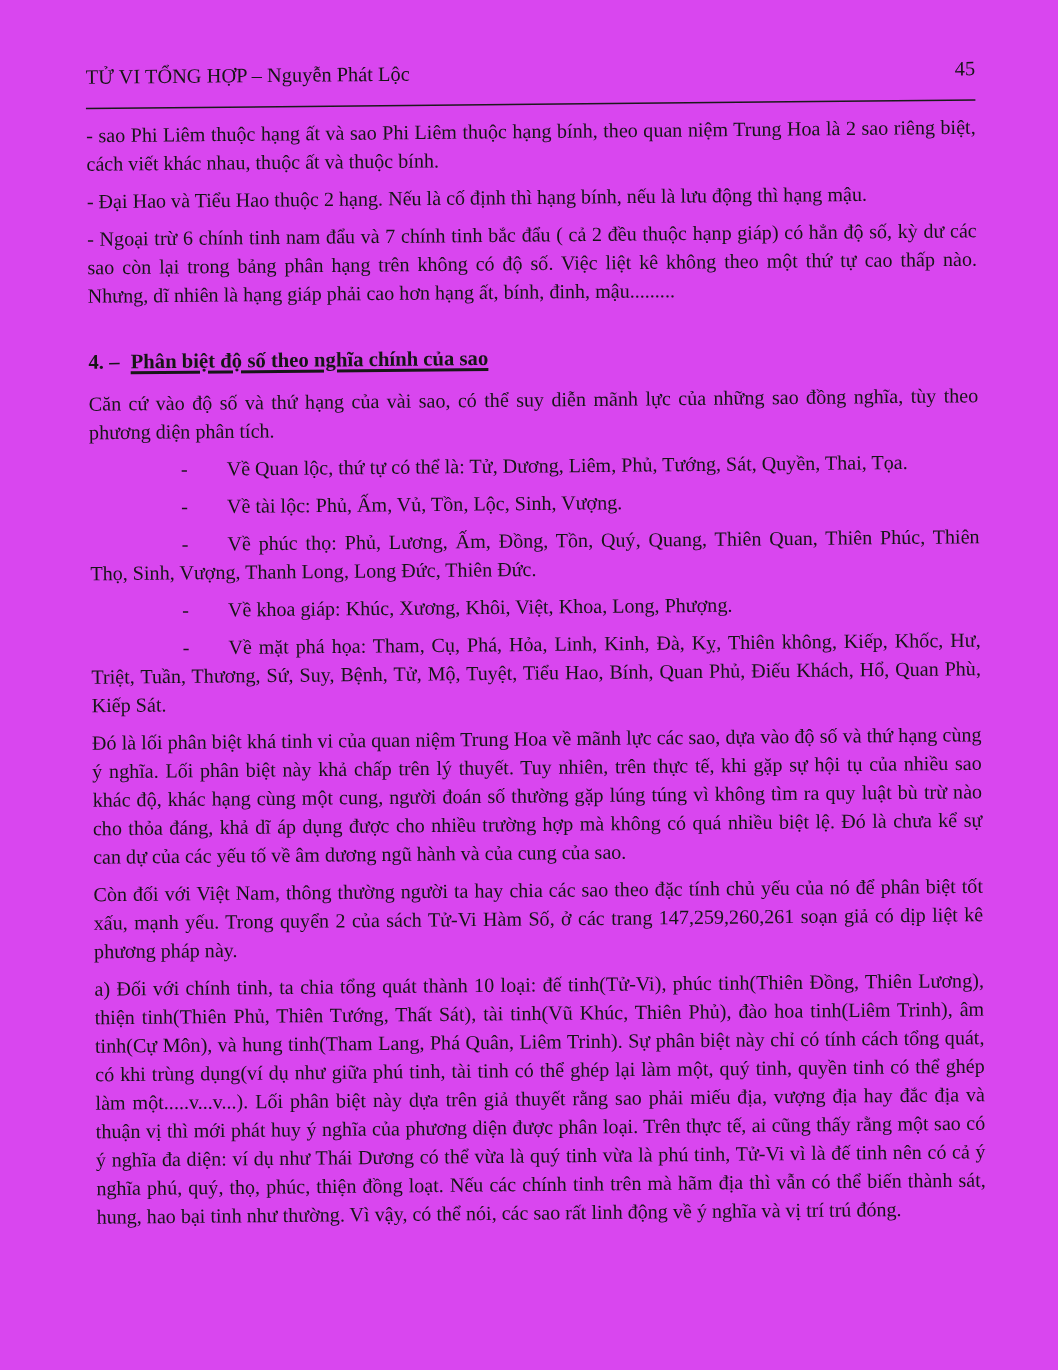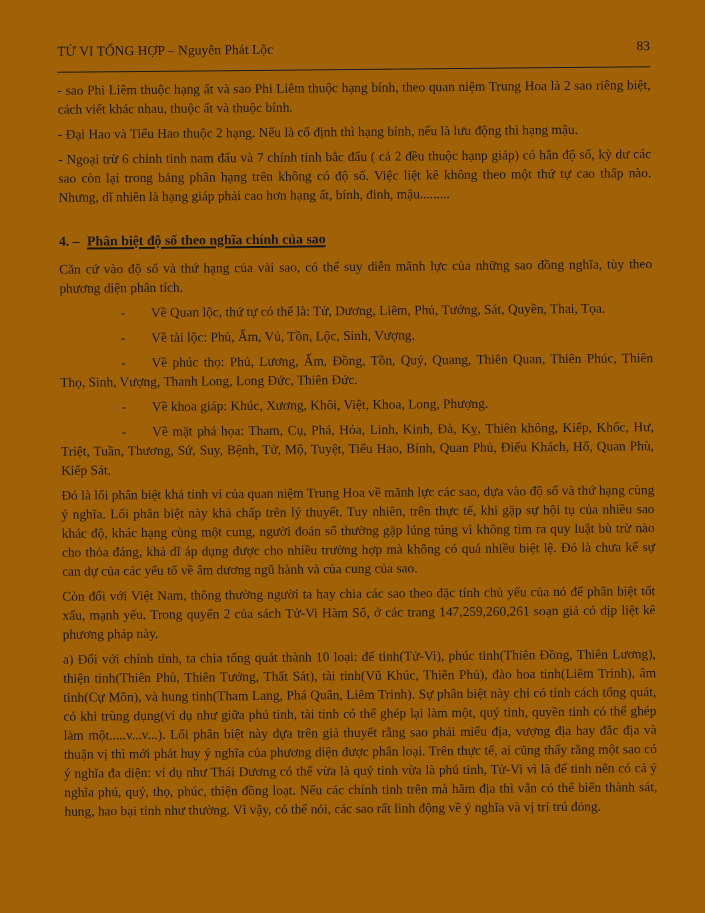--- a/index.html
+++ b/index.html
@@ -4,21 +4,21 @@
 <style>
   html, body {
     margin: 0;
     padding: 0;
     background: #ffffff;
   }
   .page {
     position: relative;
     width: 705px;
     height: 913px;
-    background: #a16207;
+    background: #d946ef;
     overflow: hidden;
     font-family: "Liberation Serif", "DejaVu Serif", serif;
     color: #161616;
   }
   
   .sheet {
     position: absolute;
     left: 57px;
     top: 40px;
     width: 593px;
@@ -65,21 +65,21 @@
   }
 </style>
 </head>
 <body>
 
 <div class="page">
   <div class="sheet">
 
     <div class="header-row">
       <span>TỬ VI TỔNG HỢP – Nguyễn Phát Lộc</span>
-      <span>83</span>
+      <span>45</span>
     </div>
 
     <div class="rule"></div>
 
     <p class="p-first">- sao Phi Liêm thuộc hạng ất và sao Phi Liêm thuộc hạng bính, theo quan niệm Trung Hoa là 2 sao riêng biệt, cách viết khác nhau, thuộc ất và thuộc bính.</p>
 
     <p class="p-gap">- Đại Hao và Tiểu Hao thuộc 2 hạng.  Nếu là cố định thì hạng bính, nếu là lưu động thì hạng mậu.</p>
 
     <p class="p-gap">- Ngoại trừ 6 chính tinh nam đẩu và 7 chính tinh bắc đẩu ( cả 2 đều thuộc hạnp giáp) có hẳn độ số, kỳ dư các sao còn lại trong bảng phân hạng trên không có độ số.  Việc liệt kê không theo một thứ tự cao thấp nào.  Nhưng, dĩ nhiên là hạng giáp phải cao hơn hạng ất, bính, đinh, mậu.........</p>
 

